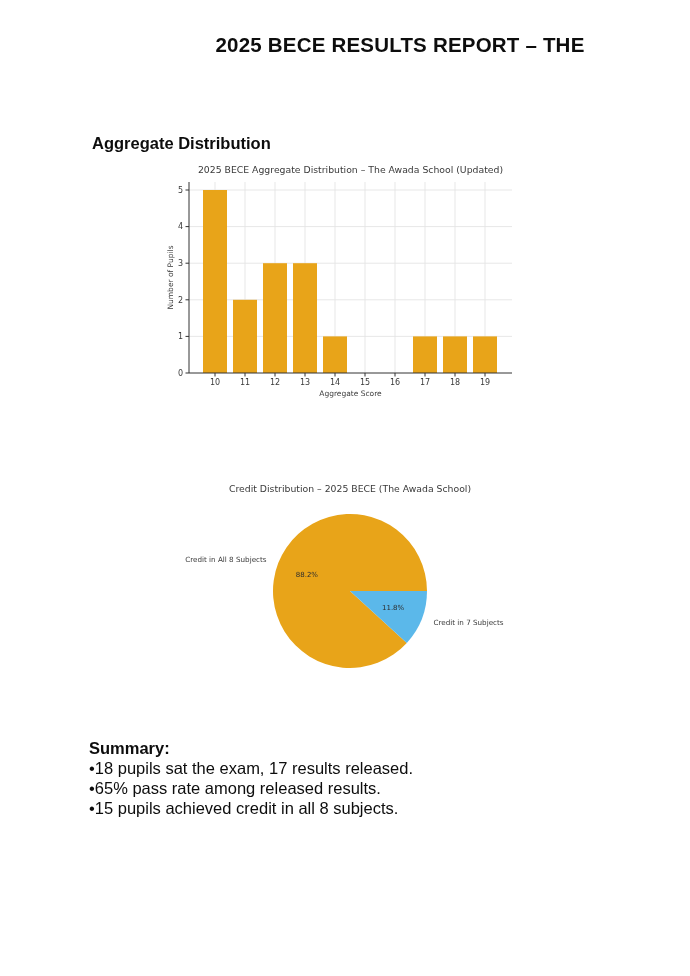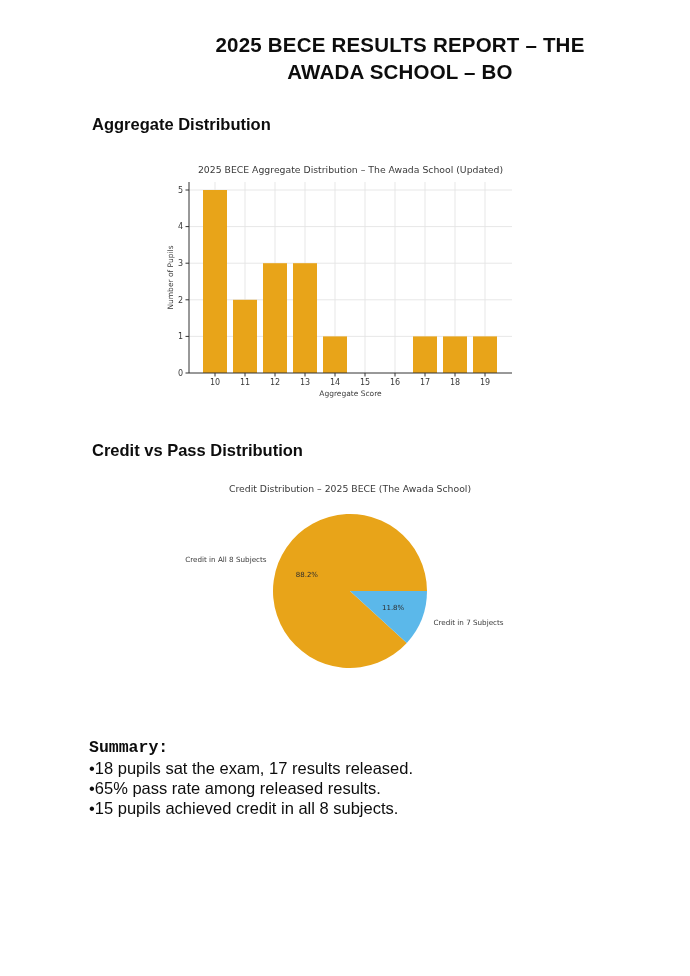--- a/index.html
+++ b/index.html
@@ -9,41 +9,40 @@
   }
   .doc-title{
     position:absolute;top:31px;left:110px;width:580px;text-align:center;
     font-weight:700;font-size:20.5px;line-height:27px;color:#0d0d0d;letter-spacing:.2px;
   }
   .doc-title span{display:block;}
   .section-heading{
     position:absolute;left:92px;font-size:16.5px;font-weight:700;color:#0d0d0d;
     margin:0;line-height:18px;
   }
-  .heading-aggregate{top:115px;}
+  .heading-aggregate{top:134px;}
   .heading-credit{top:441px;}
   svg.chart{position:absolute;display:block;}
   .bar-chart{left:160px;top:155px;}
   .pie-chart{left:150px;top:470px;}
   svg text{font-family:"DejaVu Sans",sans-serif;}
   .summary{
     position:absolute;left:89px;top:738px;width:575px;
     font-size:16.5px;line-height:20px;color:#0d0d0d;
   }
-  .summary-title{font-weight:700;font-family:Liberation Mono, monospace;}
+  .summary-title{font-weight:700;}
   .summary-line{white-space:nowrap;}
 </style>
 </head>
 <body>
 
 <div class="page">
 
   <h1 class="doc-title" style="margin:0;">
     <span>2025 BECE RESULTS REPORT – THE</span>
-    <span>AWADA SCHOOL – BO</span>
   </h1>
 
   <h2 class="section-heading heading-aggregate">Aggregate Distribution</h2>
 
   <svg class="chart bar-chart" width="360" height="245" viewBox="0 0 360 245">
       <line x1="29" y1="181.4" x2="352" y2="181.4" stroke="#e4e4e4" stroke-width="0.9"></line>
       <line x1="29" y1="144.8" x2="352" y2="144.8" stroke="#e4e4e4" stroke-width="0.9"></line>
       <line x1="29" y1="108.19999999999999" x2="352" y2="108.19999999999999" stroke="#e4e4e4" stroke-width="0.9"></line>
       <line x1="29" y1="71.6" x2="352" y2="71.6" stroke="#e4e4e4" stroke-width="0.9"></line>
       <line x1="29" y1="35" x2="352" y2="35" stroke="#e4e4e4" stroke-width="0.9"></line>
@@ -97,21 +96,20 @@
       <text x="265" y="230" text-anchor="middle" font-size="8" fill="#3a3a3a">17</text>
       <line x1="295" y1="218" x2="295" y2="221.5" stroke="#333333" stroke-width="1"></line>
       <text x="295" y="230" text-anchor="middle" font-size="8" fill="#3a3a3a">18</text>
       <line x1="325" y1="218" x2="325" y2="221.5" stroke="#333333" stroke-width="1"></line>
       <text x="325" y="230" text-anchor="middle" font-size="8" fill="#3a3a3a">19</text>
       <text x="190.5" y="18" text-anchor="middle" font-size="9.3" fill="#3a3a3a">2025 BECE Aggregate Distribution – The Awada School (Updated)</text>
       <text x="190.5" y="241" text-anchor="middle" font-size="7.5" fill="#3a3a3a">Aggregate Score</text>
       <text x="13" y="122.5" text-anchor="middle" font-size="7.5" fill="#3a3a3a" transform="rotate(-90 13 122.5)">Number of Pupils</text>
     </svg>
 
-  <h2 class="section-heading heading-credit">Credit vs Pass Distribution</h2>
 
   <svg class="chart pie-chart" width="400" height="240" viewBox="0 0 400 240">
       <text x="200" y="22" text-anchor="middle" font-size="9.3" fill="#3a3a3a">Credit Distribution – 2025 BECE (The Awada School)</text>
       <path d="M 200 121 L 277.00 121.00 A 77 77 0 1 0 256.79 173.00 Z" fill="#E8A419"></path>
       <text x="156.9" y="106.8" text-anchor="middle" font-size="7" fill="#2d2d2d">88.2%</text>
       <text x="116.6" y="92.3" text-anchor="end" font-size="7.2" fill="#3a3a3a">Credit in All 8 Subjects</text>
       <path d="M 200 121 L 256.79 173.00 A 77 77 0 0 0 277.00 121.00 Z" fill="#5BB8EA"></path>
       <text x="243.1" y="140.2" text-anchor="middle" font-size="7" fill="#2d2d2d">11.8%</text>
       <text x="283.4" y="154.7" text-anchor="start" font-size="7.2" fill="#3a3a3a">Credit in 7 Subjects</text>
     </svg>

